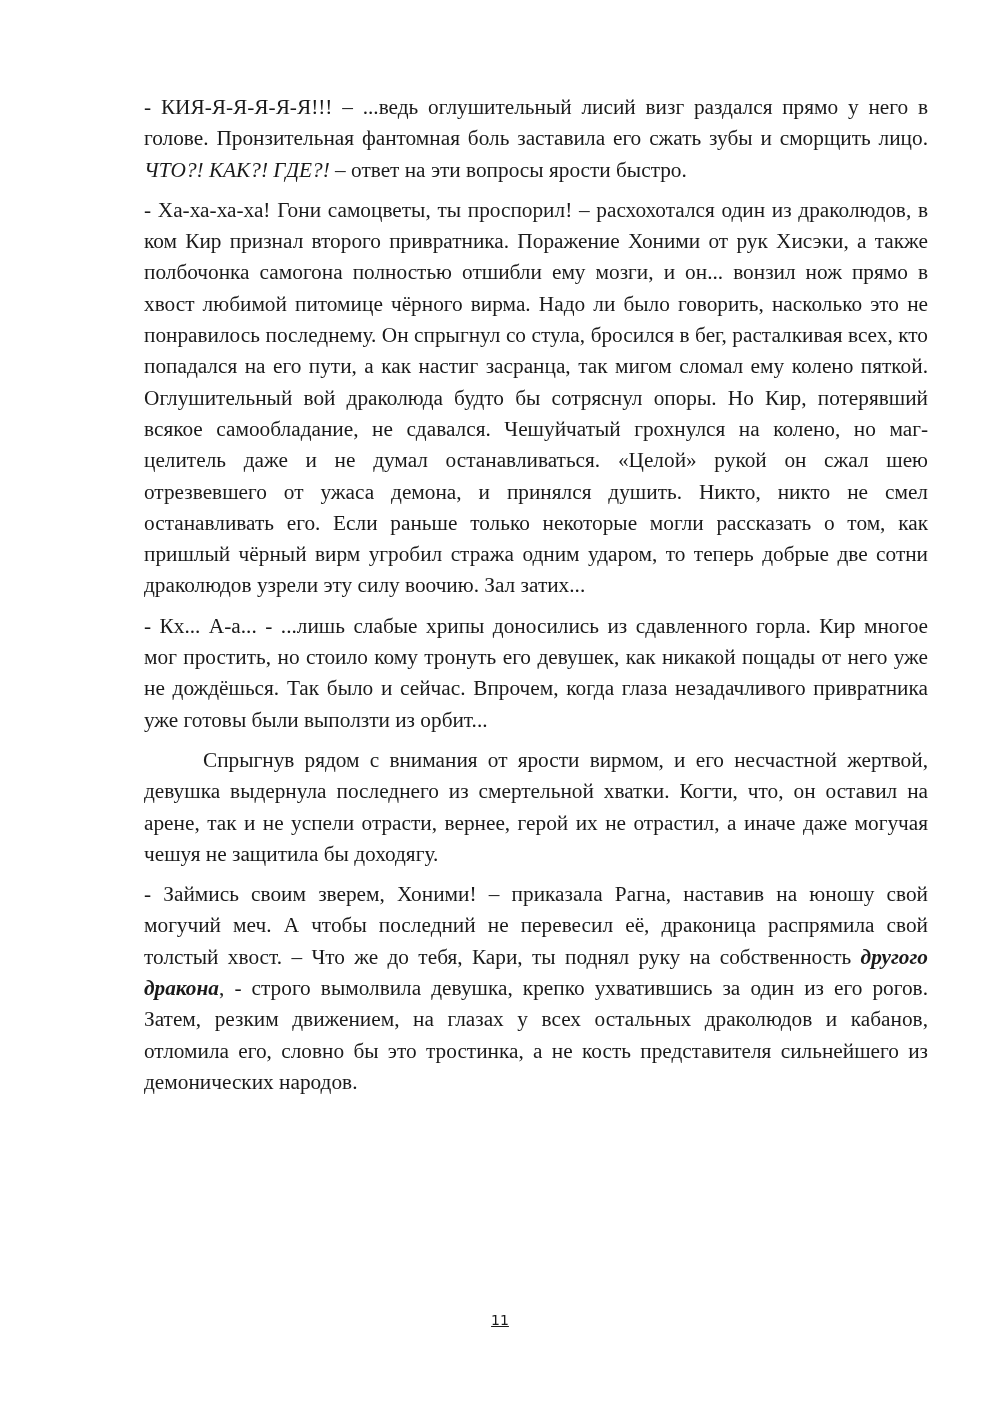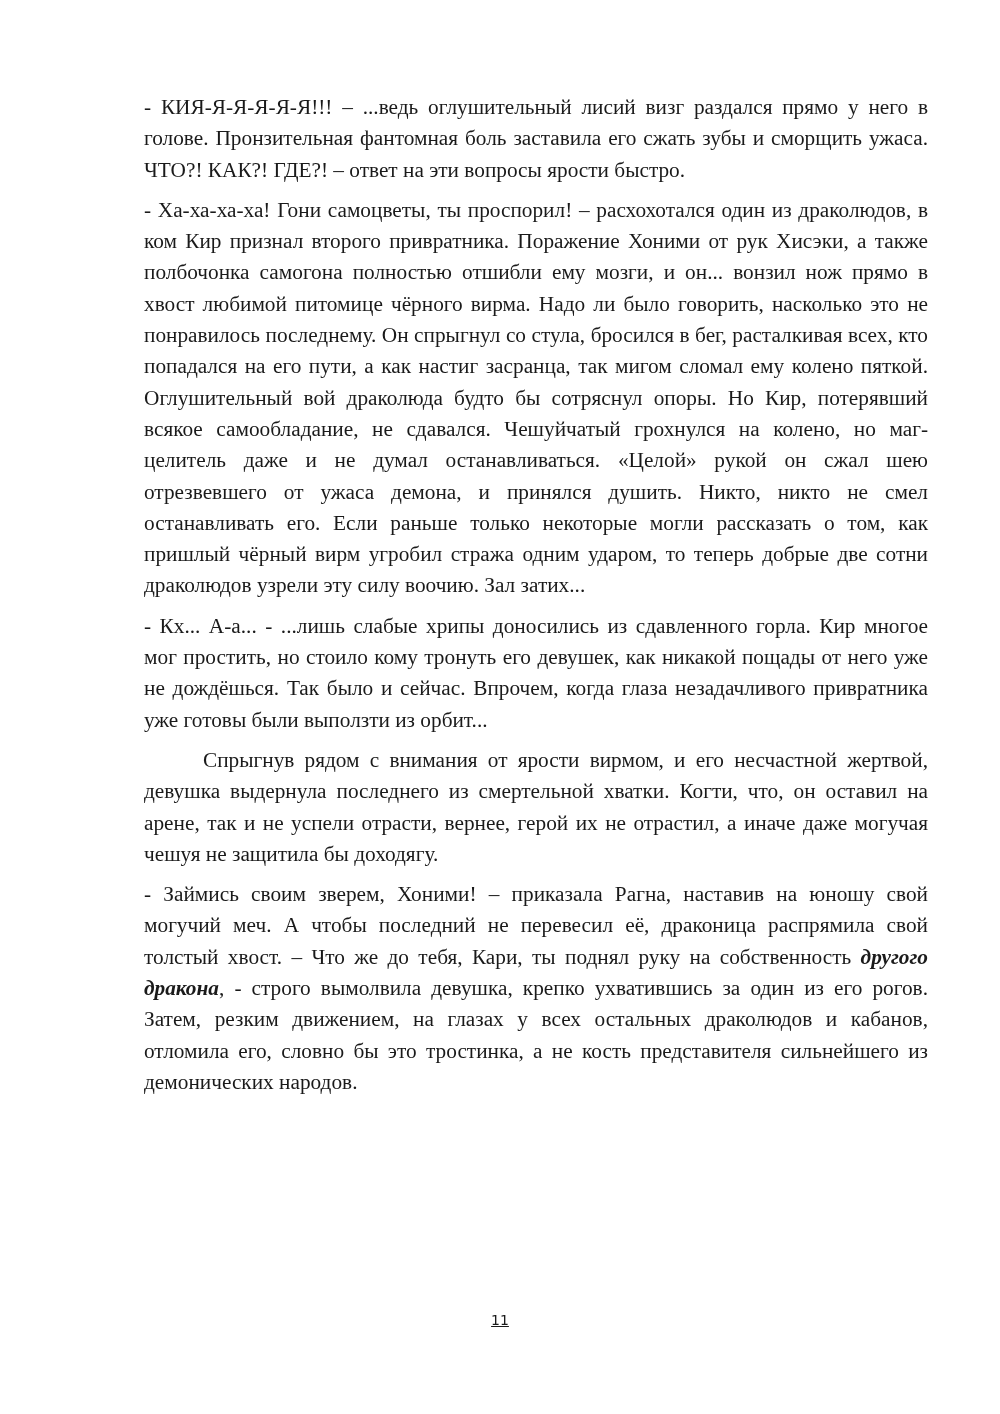--- a/index.html
+++ b/index.html
@@ -25,20 +25,21 @@
       text-align: justify;
     }
     .para {
       margin: 0 0 9px 0;
       text-align: justify;
     }
     .para.indent {
       text-indent: 59px;
     }
     .it {
+      font-style: italic;
     }
     .bi {
       font-style: italic;
       font-weight: bold;
     }
     .page-number {
       position: absolute;
       left: 0;
       width: 1000px;
       top: 1312px;
@@ -46,21 +47,21 @@
       font-family: "DejaVu Sans", sans-serif;
       font-size: 14px;
       color: #1a1a1a;
       text-decoration: underline;
     }
   </style>
 </head>
 <body>
 
 <div class="page">
-  <p class="para"><span>- КИЯ-Я-Я-Я-Я-Я!!! – ...ведь оглушительный лисий визг раздался прямо у него в голове. Пронзительная фантомная боль заставила его сжать зубы и сморщить ужаса. </span><span class="it">ЧТО?! КАК?! ГДЕ?!</span><span> – ответ на эти вопросы ярости быстро.</span></p>
+  <p class="para"><span>- КИЯ-Я-Я-Я-Я-Я!!! – ...ведь оглушительный лисий визг раздался прямо у него в голове. Пронзительная фантомная боль заставила его сжать зубы и сморщить лицо. </span><span class="it">ЧТО?! КАК?! ГДЕ?!</span><span> – ответ на эти вопросы ярости быстро.</span></p>
 
   <p class="para"><span>- Ха-ха-ха-ха! Гони самоцветы, ты проспорил! – расхохотался один из драколюдов, в ком Кир признал второго привратника. Поражение Хоними от рук Хисэки, а также полбочонка самогона полностью отшибли ему мозги, и он... вонзил нож прямо в хвост любимой питомице чёрного вирма. Надо ли было говорить, насколько это не понравилось последнему. Он спрыгнул со стула, бросился в бег, расталкивая всех, кто попадался на его пути, а как настиг засранца, так мигом сломал ему колено пяткой. Оглушительный вой драколюда будто бы сотряснул опоры. Но Кир, потерявший всякое самообладание, не сдавался. Чешуйчатый грохнулся на колено, но маг-целитель даже и не думал останавливаться. «Целой» рукой он сжал шею отрезвевшего от ужаса демона, и принялся душить. Никто, никто не смел останавливать его. Если раньше только некоторые могли рассказать о том, как пришлый чёрный вирм угробил стража одним ударом, то теперь добрые две сотни драколюдов узрели эту силу воочию. Зал затих...</span></p>
 
   <p class="para"><span>- Кх... А-а... - ...лишь слабые хрипы доносились из сдавленного горла. Кир многое мог простить, но стоило кому тронуть его девушек, как никакой пощады от него уже не дождёшься. Так было и сейчас. Впрочем, когда глаза незадачливого привратника уже готовы были выползти из орбит...</span></p>
 
 
   <p class="para indent"><span>Спрыгнув рядом с внимания от ярости вирмом, и его несчастной жертвой, девушка выдернула последнего из смертельной хватки. Когти, что, он оставил на арене, так и не успели отрасти, вернее, герой их не отрастил, а иначе даже могучая чешуя не защитила бы доходягу.</span></p>
 
   <p class="para"><span>- Займись своим зверем, Хоними! – приказала Рагна, наставив на юношу свой могучий меч. А чтобы последний не перевесил её, драконица распрямила свой толстый хвост. – Что же до тебя, Кари, ты поднял руку на собственность </span><span class="bi">другого дракона</span><span>, - строго вымолвила девушка, крепко ухватившись за один из его рогов. Затем, резким движением, на глазах у всех остальных драколюдов и кабанов, отломила его, словно бы это тростинка, а не кость представителя сильнейшего из демонических народов.</span></p>
 </div>

